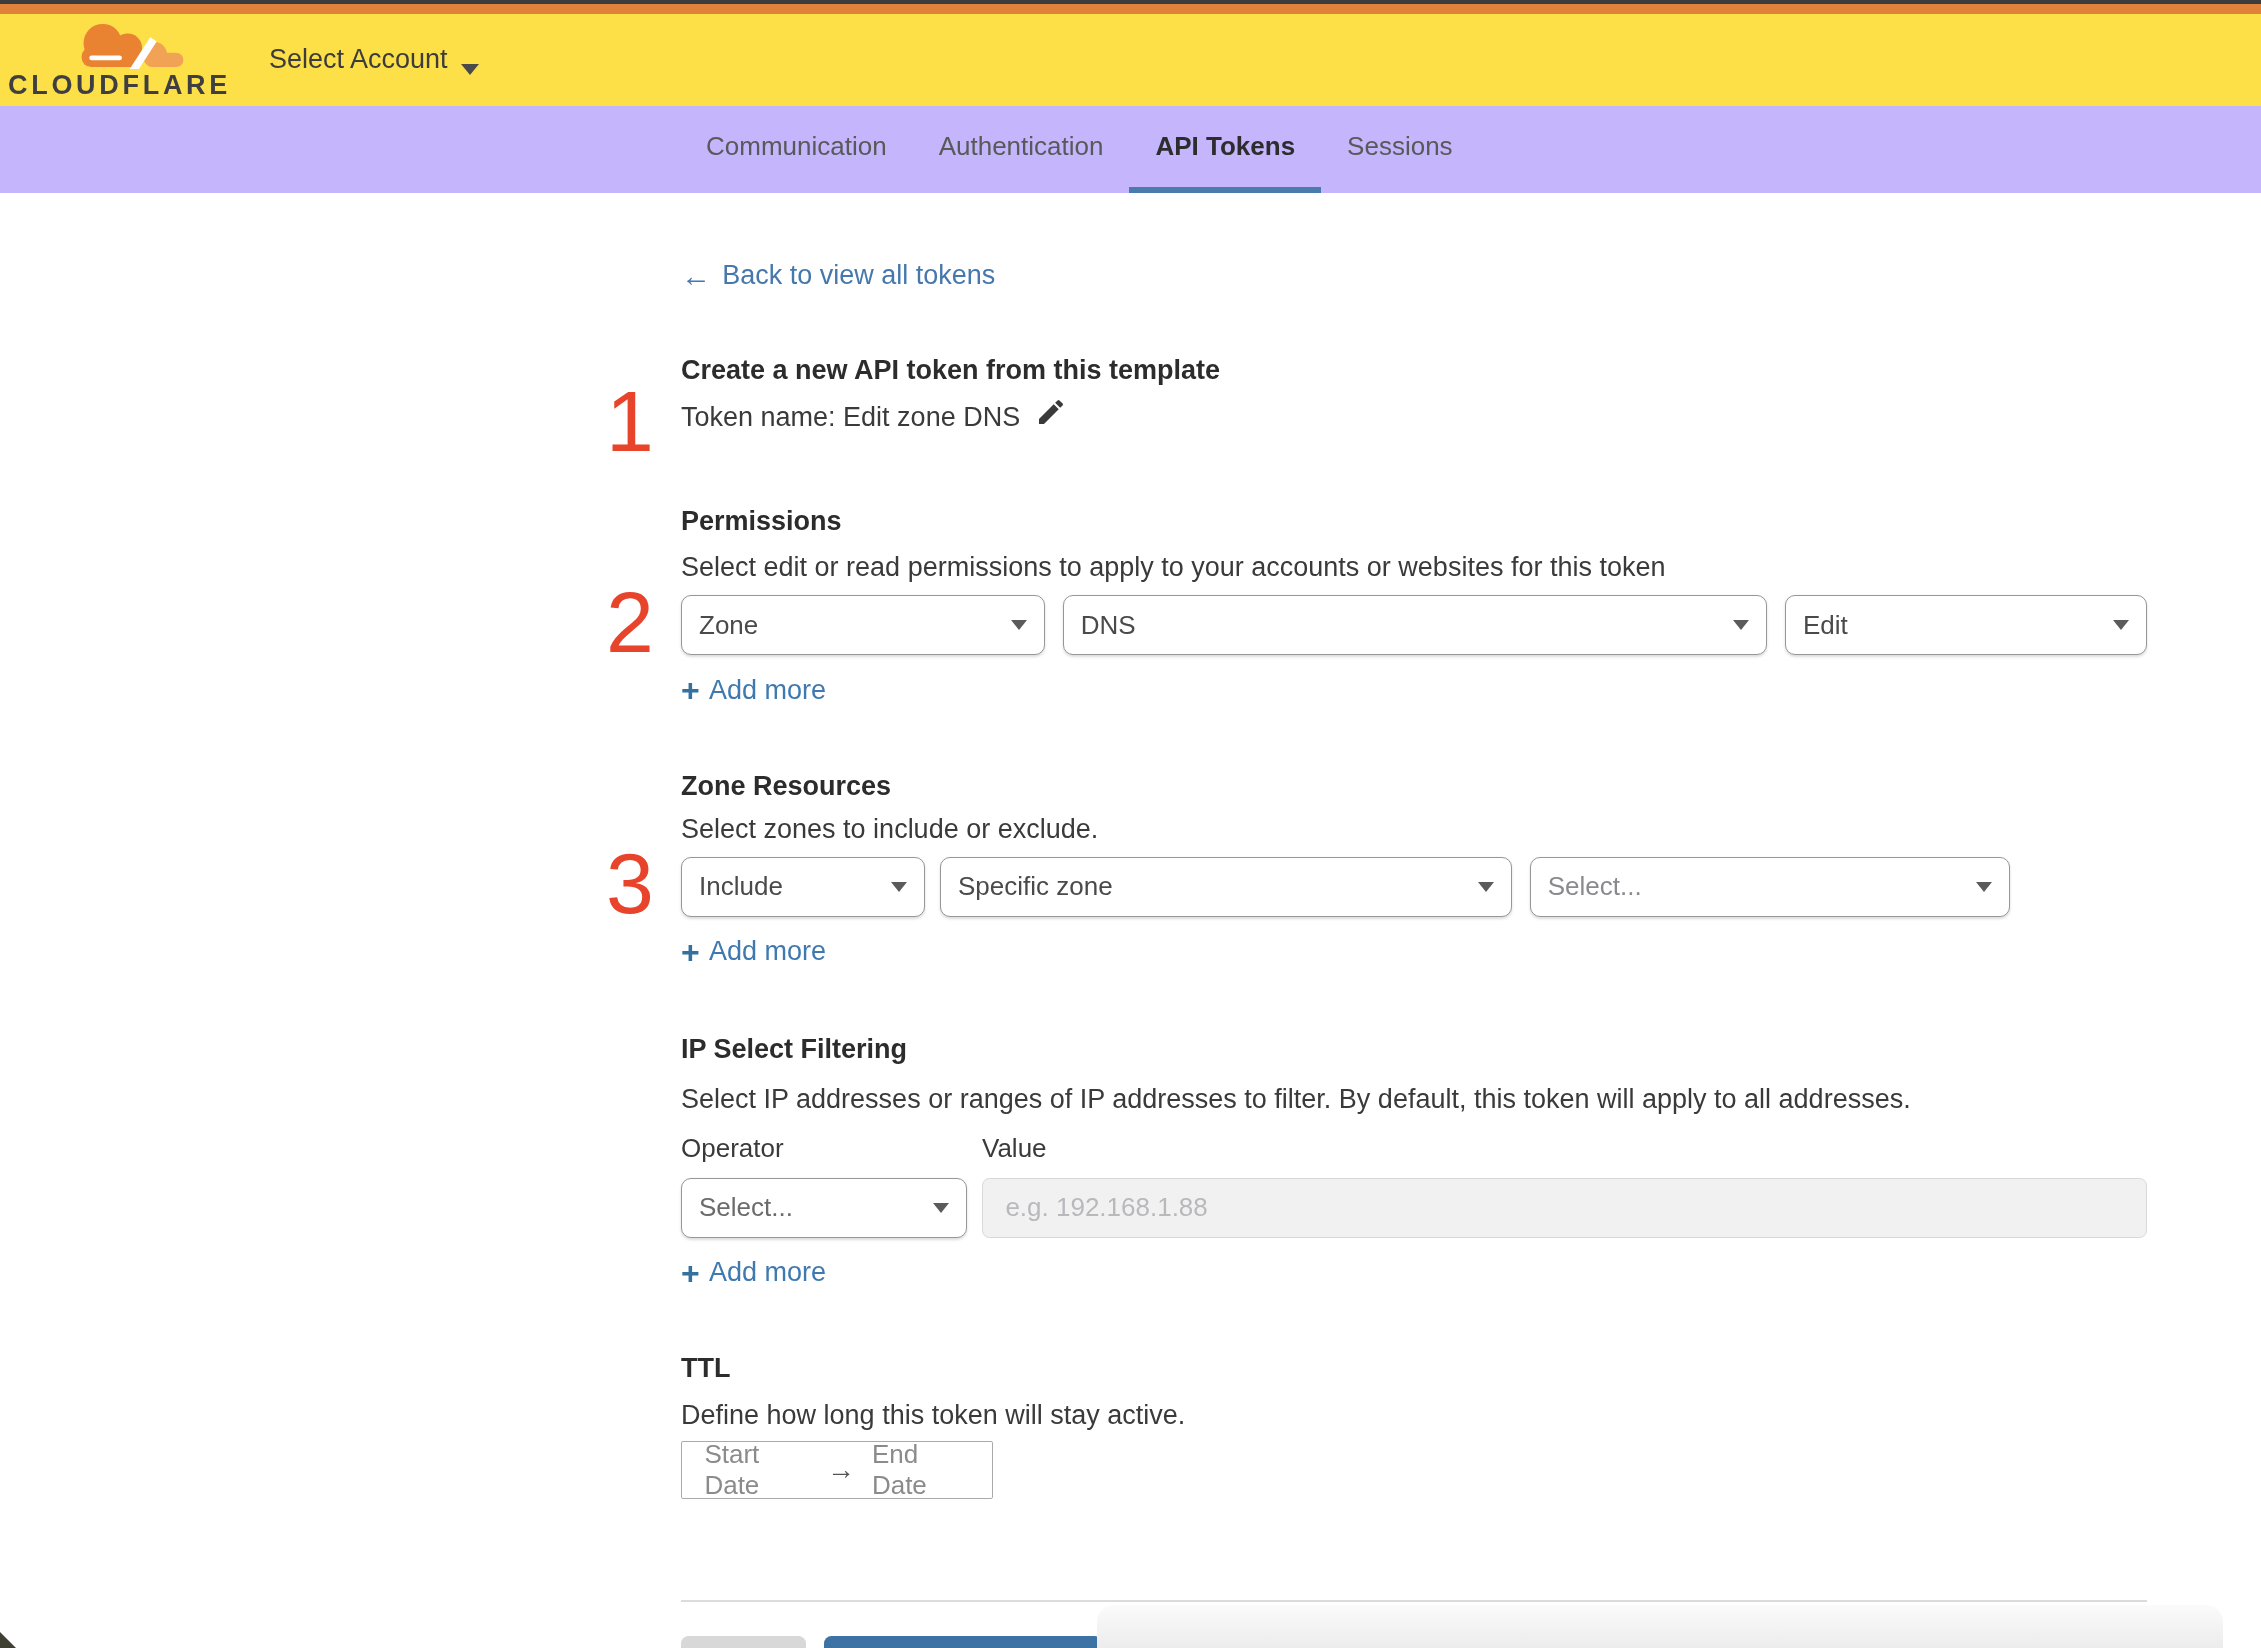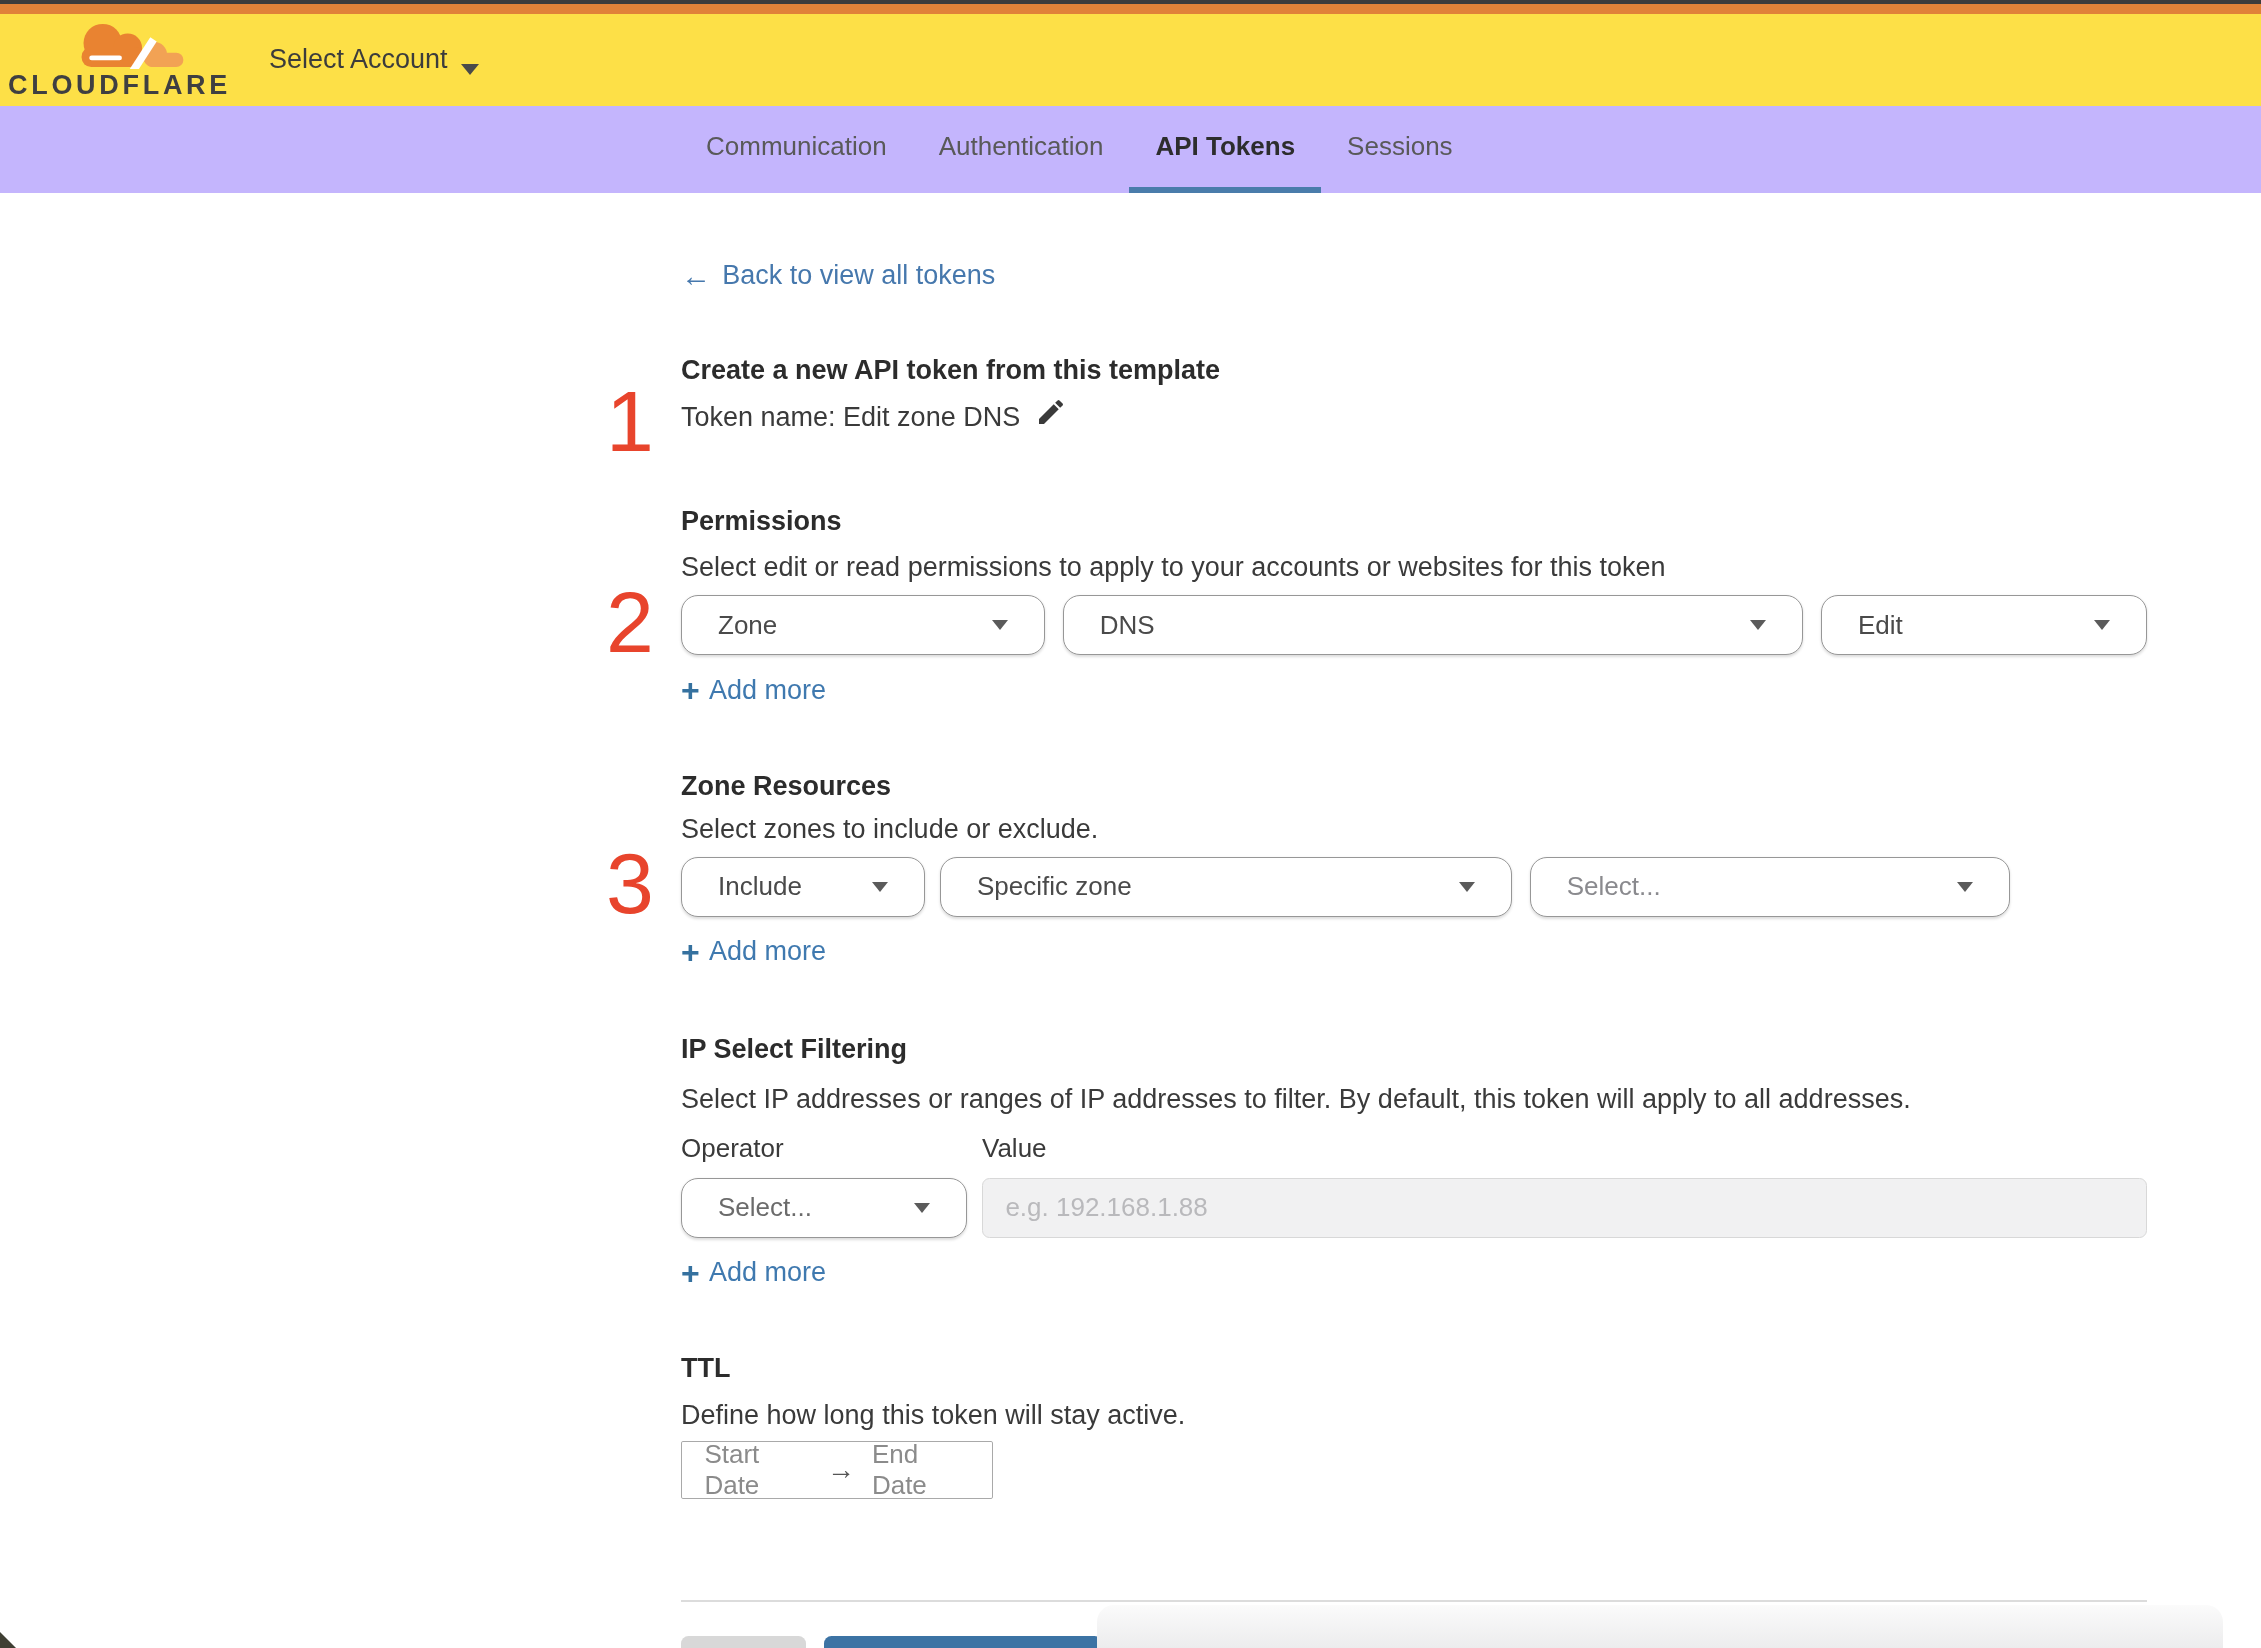--- a/index.html
+++ b/index.html
@@ -50,39 +50,39 @@
   .section-template { margin-top:64px; position:relative; }
   .section-template .big-num { top:32px; }
   .token-row { margin-top:15px; display:flex; align-items:center; font-size:27px; color:#3a3a3a; }
   .pencil { margin-left:15px; margin-top:-3.7px; cursor:pointer; }
 
   
   .controls { display:flex; margin-top:13px; position:relative; }
   .controls .big-num { top:-7.5px; }
 
   .select {
-    height:60px; background:#fff; border:1.9px solid #979797; border-radius:17px;
-    display:flex; align-items:center; padding:0 36px; font-size:26px; color:#4a4a4a;
+    height:60px; background:#fff; border:1.9px solid #979797; border-radius:10px;
+    display:flex; align-items:center; padding:0 17px; font-size:26px; color:#4a4a4a;
     box-shadow:0 1.9px 2.8px rgba(0,0,0,0.14); cursor:pointer; position:relative;
   }
   .select .val { flex:1; }
   .select .caret { border-left:8.4px solid transparent; border-right:8.4px solid transparent;
                    border-top:10.3px solid #5b5b5b; margin:0; }
   .select .placeholder { color:#8a8a8e; }
   .select .placeholder-dark { color:#6b6b6b; }
 
   .add-more { margin-top:19.6px; display:inline-flex; align-items:center; gap:9.3px; cursor:pointer; }
   .add-more .plus { color:#35719f; font-size:32px; font-weight:700; line-height:28px; }
   .add-more .txt  { color:#3f79af; font-size:27px; }
 
   
   .section-permissions { margin-top:71px; }
   .sel-zone   { width:364px; margin-right:17.7px; }
   .sel-dns    { flex:1; margin-right:17.7px; }
-  .sel-access { width:326px; margin-right:115px; }
+  .sel-access { width:362px; margin-right:115px; }
   .section-permissions .sec-desc { margin-top:16px; }
 
   
   .section-zoneres { margin-top:65px; }
   .section-zoneres .sec-desc { margin-top:13px; }
   .sel-include { width:244px; margin-right:15px; }
   .sel-spec    { width:572px; margin-right:17.7px; }
   .sel-zonepick{ width:480px; }
 
   

